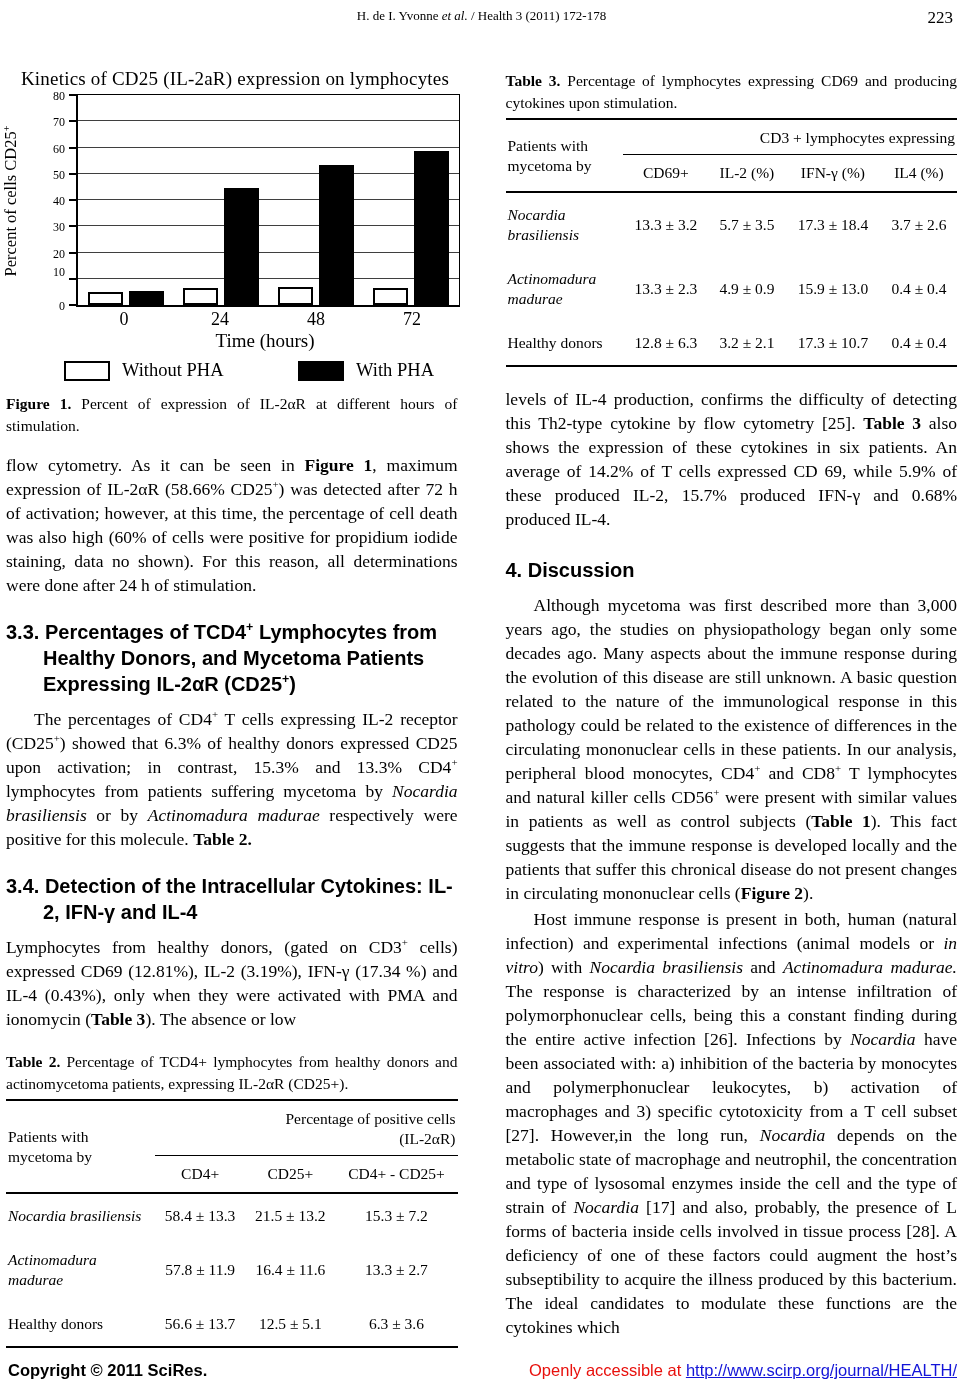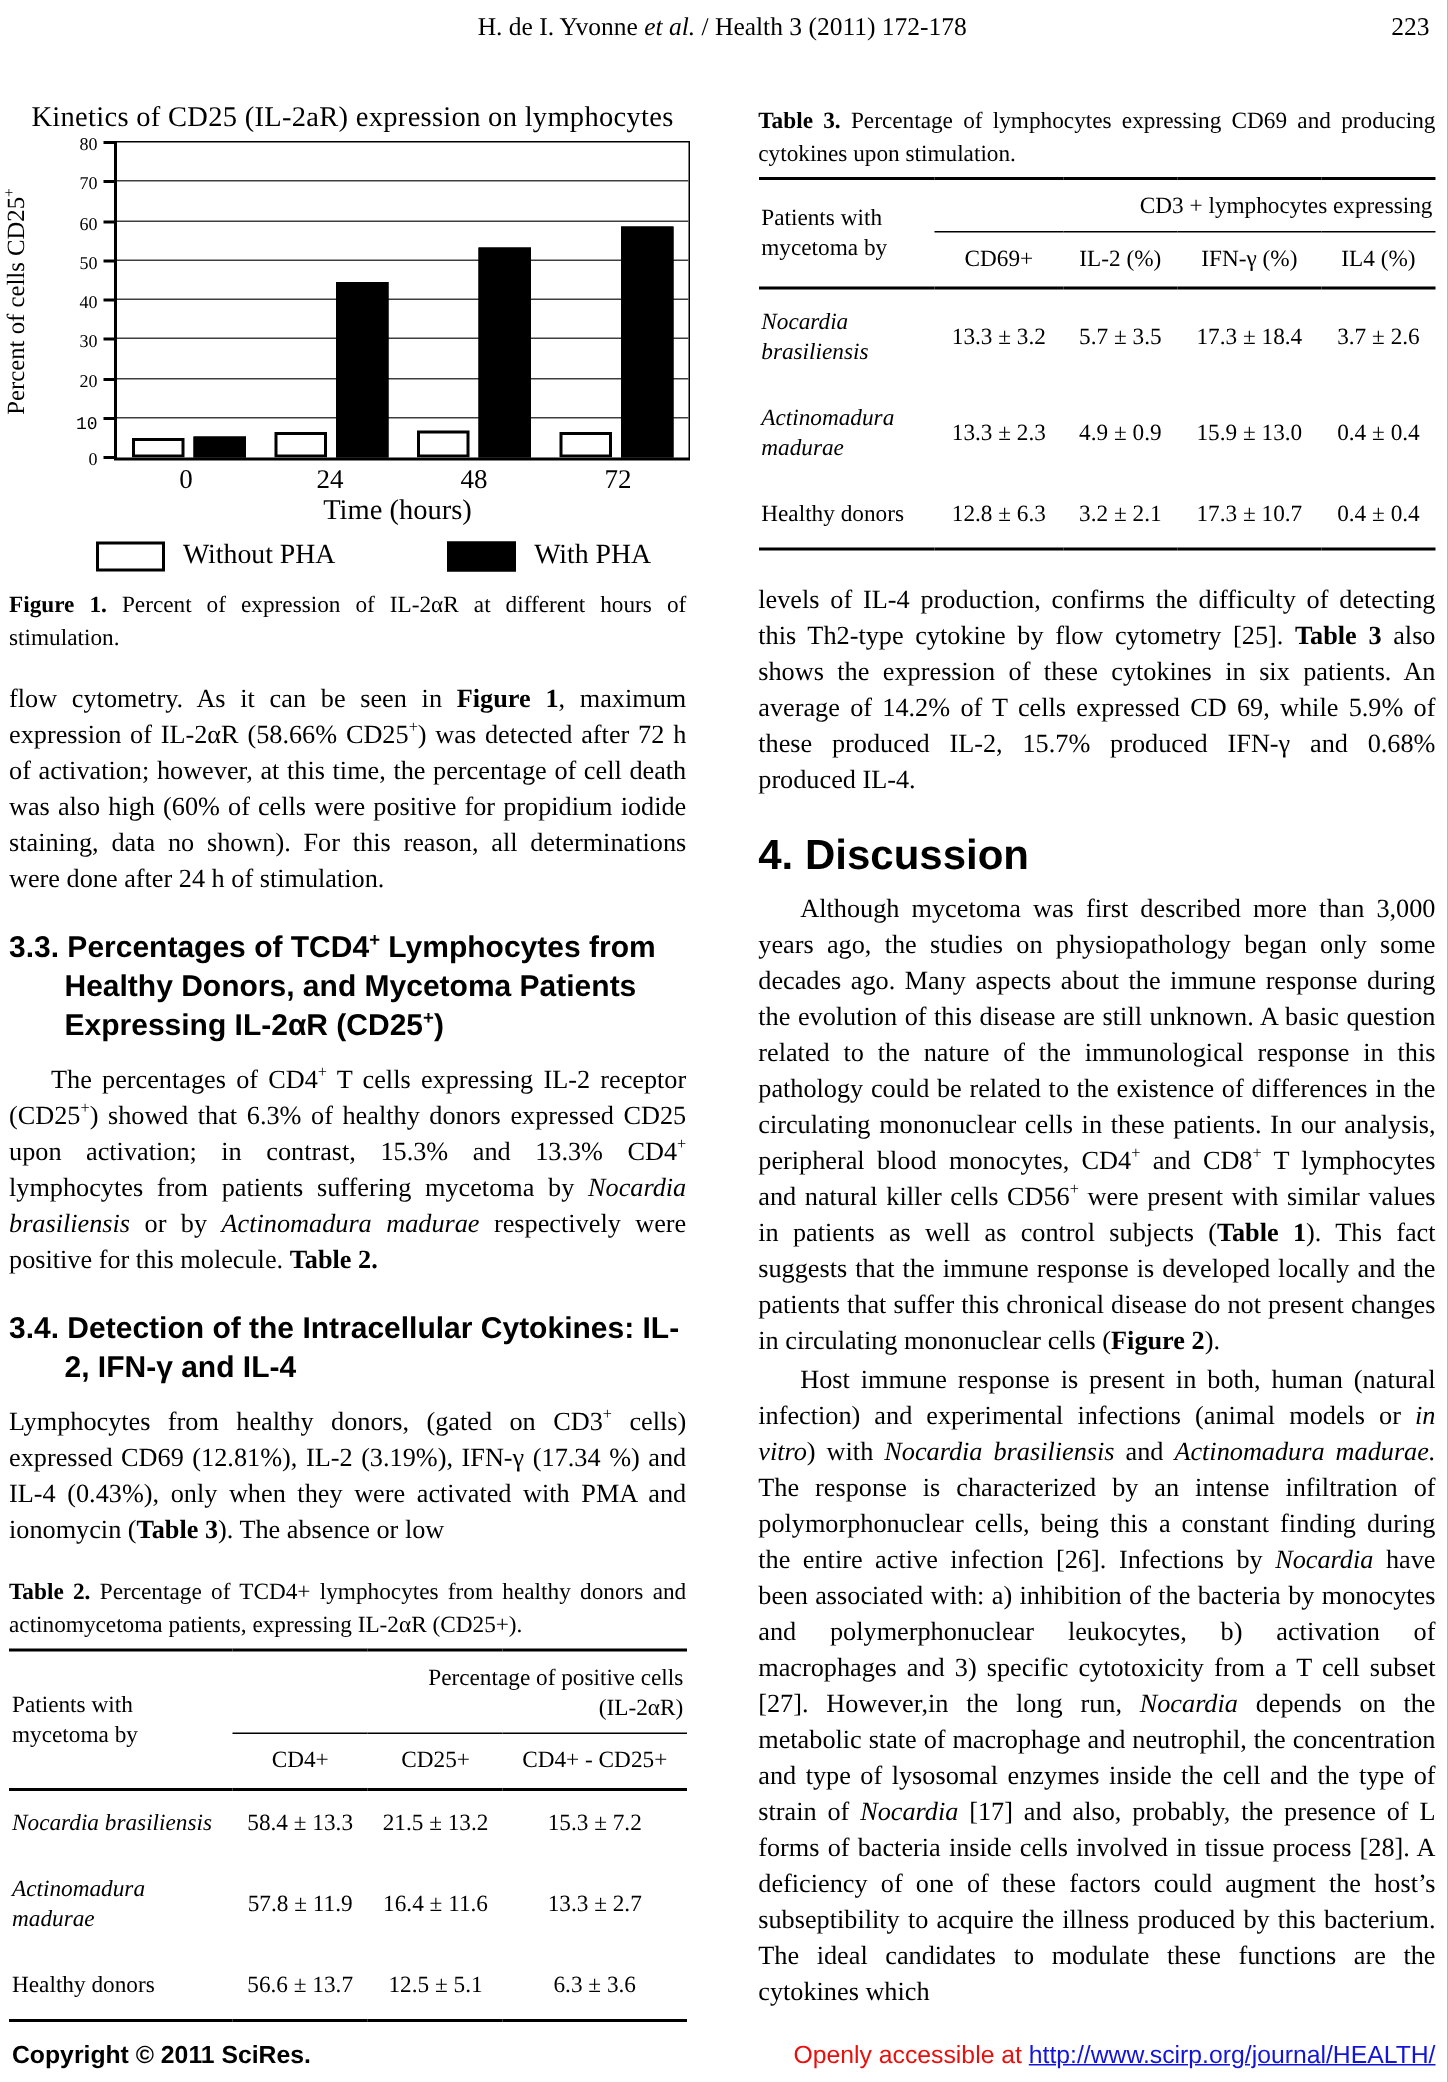--- a/index.html
+++ b/index.html
@@ -1,21 +1,21 @@
 <!DOCTYPE html>
 <html><head>
 <meta charset="utf-8">
 <style>
   html,body{margin:0;padding:0;background:#888;}
   .page{position:relative;width:965px;height:1388px;background:#ffffff;margin:0 auto;
         font-family:"Liberation Serif",serif;color:#000;box-sizing:border-box;
         padding:8px 8px 0 6px;overflow:hidden;}
   
   .running-header{position:relative;height:28px;}
-  .rh-title{text-align:center;font-size:17px;}
+  .rh-title{text-align:center;font-size:13px;}
   .rh-page{position:absolute;right:4px;top:0;font-size:17px;}
   
   .columns{display:flex;gap:48px;margin-top:32px;}
   .col{flex:1;min-width:0;}
   
   .body{font-size:17.5px;line-height:24px;text-align:justify;margin:0 0 2px 0;}
   .body.indent{text-indent:28px;}
   .heading{font-family:"Liberation Sans",sans-serif;font-weight:bold;font-size:20px;
            line-height:26px;margin:22px 0 10px 0;}
   .heading.hang{padding-left:37px;text-indent:-37px;}
@@ -74,21 +74,21 @@
 
     <section class="col col-left">
 
       <figure class="chart" style="margin-block:0;margin-inline:0;">
         <div class="chart-title">Kinetics of CD25 (IL-2aR) expression on lymphocytes</div>
         <div class="plot-wrap">
           <div class="ylab"><span>Percent of cells CD25</span><sup>+</sup></div>
           <div class="yticks" id="yticks">
               <span class="ytick-label" style="bottom: -7px;">0</span>
               <div class="ytick-mark" style="bottom: 1px;"></div>
-              <span class="ytick-label" style="bottom: 17px; font-family: Liberation Mono, monospace;">10</span>
+              <span class="ytick-label" style="bottom: 27px;">10</span>
               <div class="ytick-mark" style="bottom: 27.25px;"></div>
               <span class="ytick-label" style="bottom: 45.5px;">20</span>
               <div class="ytick-mark" style="bottom: 53.5px;"></div>
               <span class="ytick-label" style="bottom: 71.75px;">30</span>
               <div class="ytick-mark" style="bottom: 79.75px;"></div>
               <span class="ytick-label" style="bottom: 98px;">40</span>
               <div class="ytick-mark" style="bottom: 106px;"></div>
               <span class="ytick-label" style="bottom: 124.25px;">50</span>
               <div class="ytick-mark" style="bottom: 132.25px;"></div>
               <span class="ytick-label" style="bottom: 150.5px;">60</span>
@@ -230,21 +230,21 @@
             <td>12.8 ± 6.3</td>
             <td>3.2 ± 2.1</td>
             <td>17.3 ± 10.7</td>
             <td>0.4 ± 0.4</td>
           </tr>
         </tbody>
       </table>
 
       <p class="body" style="margin-top:20px;"><span>levels of IL-4 production, confirms the difficulty of detecting this Th2-type cytokine by flow cytometry [25]. </span><span style="font-weight: bold;">Table 3</span><span> also shows the expression of these cytokines in six patients. An average of 14.2% of T cells expressed CD 69, while 5.9% of these produced IL-2, 15.7% produced IFN-γ and 0.68% produced IL-4.</span></p>
 
-      <h2 class="heading" style="font-size:28px;margin-top:26px;">4. Discussion</h2>
+      <h2 class="heading" style="font-size:20px;margin-top:26px;">4. Discussion</h2>
 
       <p class="body indent"><span>Although mycetoma was first described more than 3,000 years ago, the studies on physiopathology began only some decades ago. Many aspects about the immune response during the evolution of this disease are still unknown. A basic question related to the nature of the immunological response in this pathology could be related to the existence of differences in the circulating mononuclear cells in these patients. In our analysis, peripheral blood monocytes, CD4</span><sup>+</sup><span> and CD8</span><sup>+</sup><span> T lymphocytes and natural killer cells CD56</span><sup>+</sup><span> were present with similar values in patients as well as control subjects (</span><span style="font-weight: bold;">Table 1</span><span>). This fact suggests that the immune response is developed locally and the patients that suffer this chronical disease do not present changes in circulating mononuclear cells (</span><span style="font-weight: bold;">Figure 2</span><span>).</span></p>
       <p class="body indent"><span>Host immune response is present in both, human (natural infection) and experimental infections (animal models or </span><span style="font-style: italic;">in vitro</span><span>) with </span><span style="font-style: italic;">Nocardia brasiliensis</span><span> and </span><span style="font-style: italic;">Actinomadura madurae.</span><span> The response is characterized by an intense infiltration of polymorphonuclear cells, being this a constant finding during the entire active infection [26]. Infections by </span><span style="font-style: italic;">Nocardia</span><span> have been associated with: a) inhibition of the bacteria by monocytes and polymerphonuclear leukocytes, b) activation of macrophages and 3) specific cytotoxicity from a T cell subset [27]. However,in the long run, </span><span style="font-style: italic;">Nocardia</span><span>  depends on the metabolic state of macrophage and neutrophil, the concentration and type of lysosomal enzymes inside the cell and the type of strain of </span><span style="font-style: italic;">Nocardia</span><span> [17] and also, probably, the presence of L forms of bacteria inside cells involved in tissue process [28]. A deficiency of one of these factors could augment the host’s subseptibility to acquire the illness produced by this bacterium. The ideal candidates to modulate these functions are the cytokines which</span></p>
 
     </section>
   </div>
 
   <footer class="page-footer">
     <span class="copyright">Copyright © 2011 SciRes.</span>
     <span class="access"><span class="access-prefix" style="color: rgb(232, 16, 12);">Openly accessible at </span><a class="access-link" href="#" style="color: rgb(19, 20, 216);">http://www.scirp.org/journal/HEALTH/</a></span>

